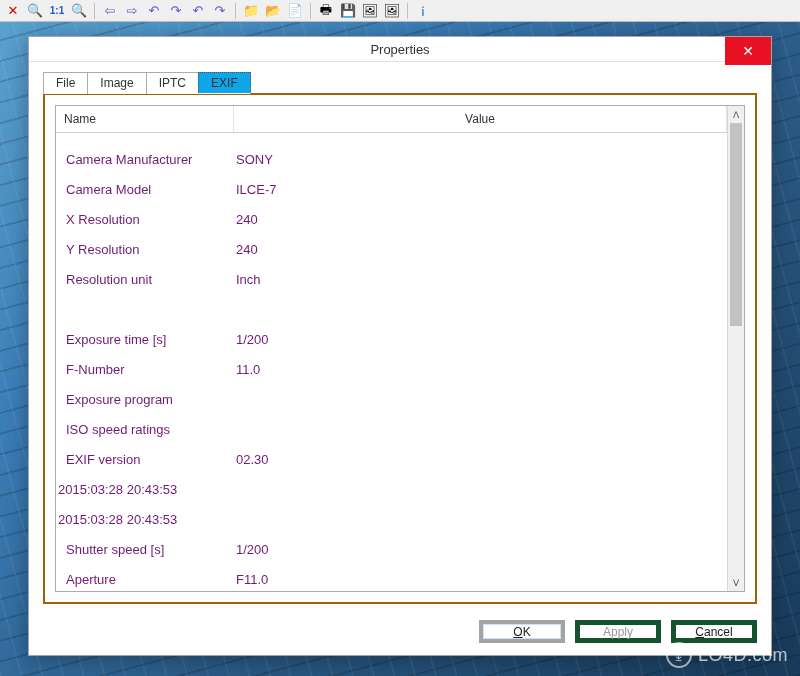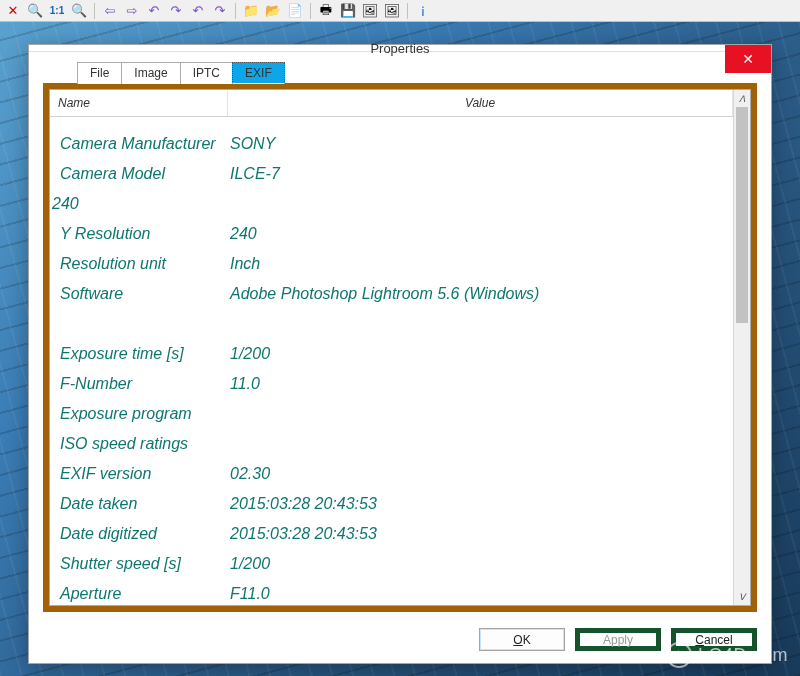--- a/index.html
+++ b/index.html
@@ -33,21 +33,21 @@
 }
 .toolbar .ticon {
   width: 18px; height: 18px;
   display: flex; align-items: center; justify-content: center;
   font-size: 13px;
 }
 .toolbar .sep { width: 1px; height: 16px; background: #c0c0c0; margin: 0 2px; }
 
 .dialog {
   position: absolute;
-  top: 44px;
+  top: 36px;
   left: 28px;
   width: 744px;
   height: 620px;
   background: #fff;
   border: 1px solid #a5a5a5;
   box-shadow: 0 4px 20px rgba(0,0,0,0.3);
   display: flex;
   flex-direction: column;
 }
 .titlebar {
@@ -81,47 +81,46 @@
 .dialog-body {
   flex: 1;
   padding: 10px 14px 6px 14px;
   display: flex;
   flex-direction: column;
 }
 .tabstrip {
   display: flex;
   position: relative;
   z-index: 2;
-  margin-left: 34px;
 }
 .tab {
   border: 1px solid #acacac;
   border-bottom: none;
   background: #fff;
   padding: 3px 12px;
   font-size: 12px;
   cursor: pointer;
   position: relative;
   margin-right: -1px;
   color: #333;
 }
 .tab.active {
   border: 1px dotted #555;
   border-bottom: 1px solid #fff;
   background: #0ea5e9;
   z-index: 3;
 }
 .tabpane {
-  border: 6px solid #a16207;
+  border: 2px solid #a16207;
   flex: 1;
   margin-top: -1px;
+  padding: 10px;
   display: flex;
   flex-direction: column;
   min-height: 0;
-  font-style: italic;
 }
 .listwrap {
   border: 1px solid #acacac;
   flex: 1;
   display: flex;
   min-height: 0;
   position: relative;
 }
 .listarea {
   flex: 1;
@@ -142,22 +141,22 @@
 }
 .col-name { width: 178px; }
 .col-value { flex: 1; text-align: center; }
 .listbody {
   flex: 1;
   overflow: hidden;
   padding: 8px 0 0 0;
 }
 .row {
   display: flex;
-  font-size: 16px;
-  color: #0f766e;
+  font-size: 13px;
+  color: #701a75;
   line-height: 22px;
   margin-top: 8px;
 }
 .row.spacer { height: 22px; }
 .row .cell-name { width: 178px; padding-left: 10px; }
 .row .cell-value { flex: 1; padding-left: 2px; }
 .scrollbar {
   width: 17px;
   background: #f0f0f0;
   border-left: 1px solid #d8d8d8;
@@ -192,21 +191,21 @@
   height: 23px;
   border: 5px solid #14532d;
   background: #fdfdfd;
   font-size: 12px;
   cursor: pointer;
   display: flex;
   align-items: center;
   justify-content: center;
   color: #222;
 }
-.btn.default { border: 1px solid #a3a3a3; box-shadow: 0 0 0 1px rgba(51,153,255,0.25) inset; text-align: center; }
+.btn.default { border: 4px solid #a3a3a3; box-shadow: 0 0 0 1px rgba(51,153,255,0.25) inset; text-align: center; }
 .btn.disabled { color: #9a9a9a; cursor: default; }
 .underline { text-decoration: underline; }
 
 .watermark {
   position: absolute;
   right: 12px;
   bottom: 8px;
   color: rgba(255,255,255,0.7);
   font-size: 18px;
   font-weight: 300;
@@ -278,59 +277,54 @@
           <div class="listbody" id="listbody">
               <div class="row">
                 <div class="cell-name">Camera Manufacturer</div>
                 <div class="cell-value">SONY</div>
               </div>
               <div class="row">
                 <div class="cell-name">Camera Model</div>
                 <div class="cell-value">ILCE-7</div>
               </div>
               <div class="row">
+                <div class="cell-name">X Resolution</div>
                 <div class="cell-value">240</div>
               </div>
               <div class="row">
                 <div class="cell-name">Y Resolution</div>
                 <div class="cell-value">240</div>
               </div>
               <div class="row">
                 <div class="cell-name">Resolution unit</div>
                 <div class="cell-value">Inch</div>
               </div>
-              <div class="row">
-                <div class="cell-name">Software</div>
-                <div class="cell-value">Adobe Photoshop Lightroom 5.6 (Windows)</div>
-              </div>
               <div class="row spacer"></div>
               <div class="row">
                 <div class="cell-name">Exposure time [s]</div>
                 <div class="cell-value">1/200</div>
               </div>
               <div class="row">
                 <div class="cell-name">F-Number</div>
                 <div class="cell-value">11.0</div>
               </div>
               <div class="row">
                 <div class="cell-name">Exposure program</div>
               </div>
               <div class="row">
                 <div class="cell-name">ISO speed ratings</div>
               </div>
               <div class="row">
                 <div class="cell-name">EXIF version</div>
                 <div class="cell-value">02.30</div>
               </div>
               <div class="row">
-                <div class="cell-name">Date taken</div>
                 <div class="cell-value">2015:03:28 20:43:53</div>
               </div>
               <div class="row">
-                <div class="cell-name">Date digitized</div>
                 <div class="cell-value">2015:03:28 20:43:53</div>
               </div>
               <div class="row">
                 <div class="cell-name">Shutter speed [s]</div>
                 <div class="cell-value">1/200</div>
               </div>
               <div class="row">
                 <div class="cell-name">Aperture</div>
                 <div class="cell-value">F11.0</div>
               </div>

